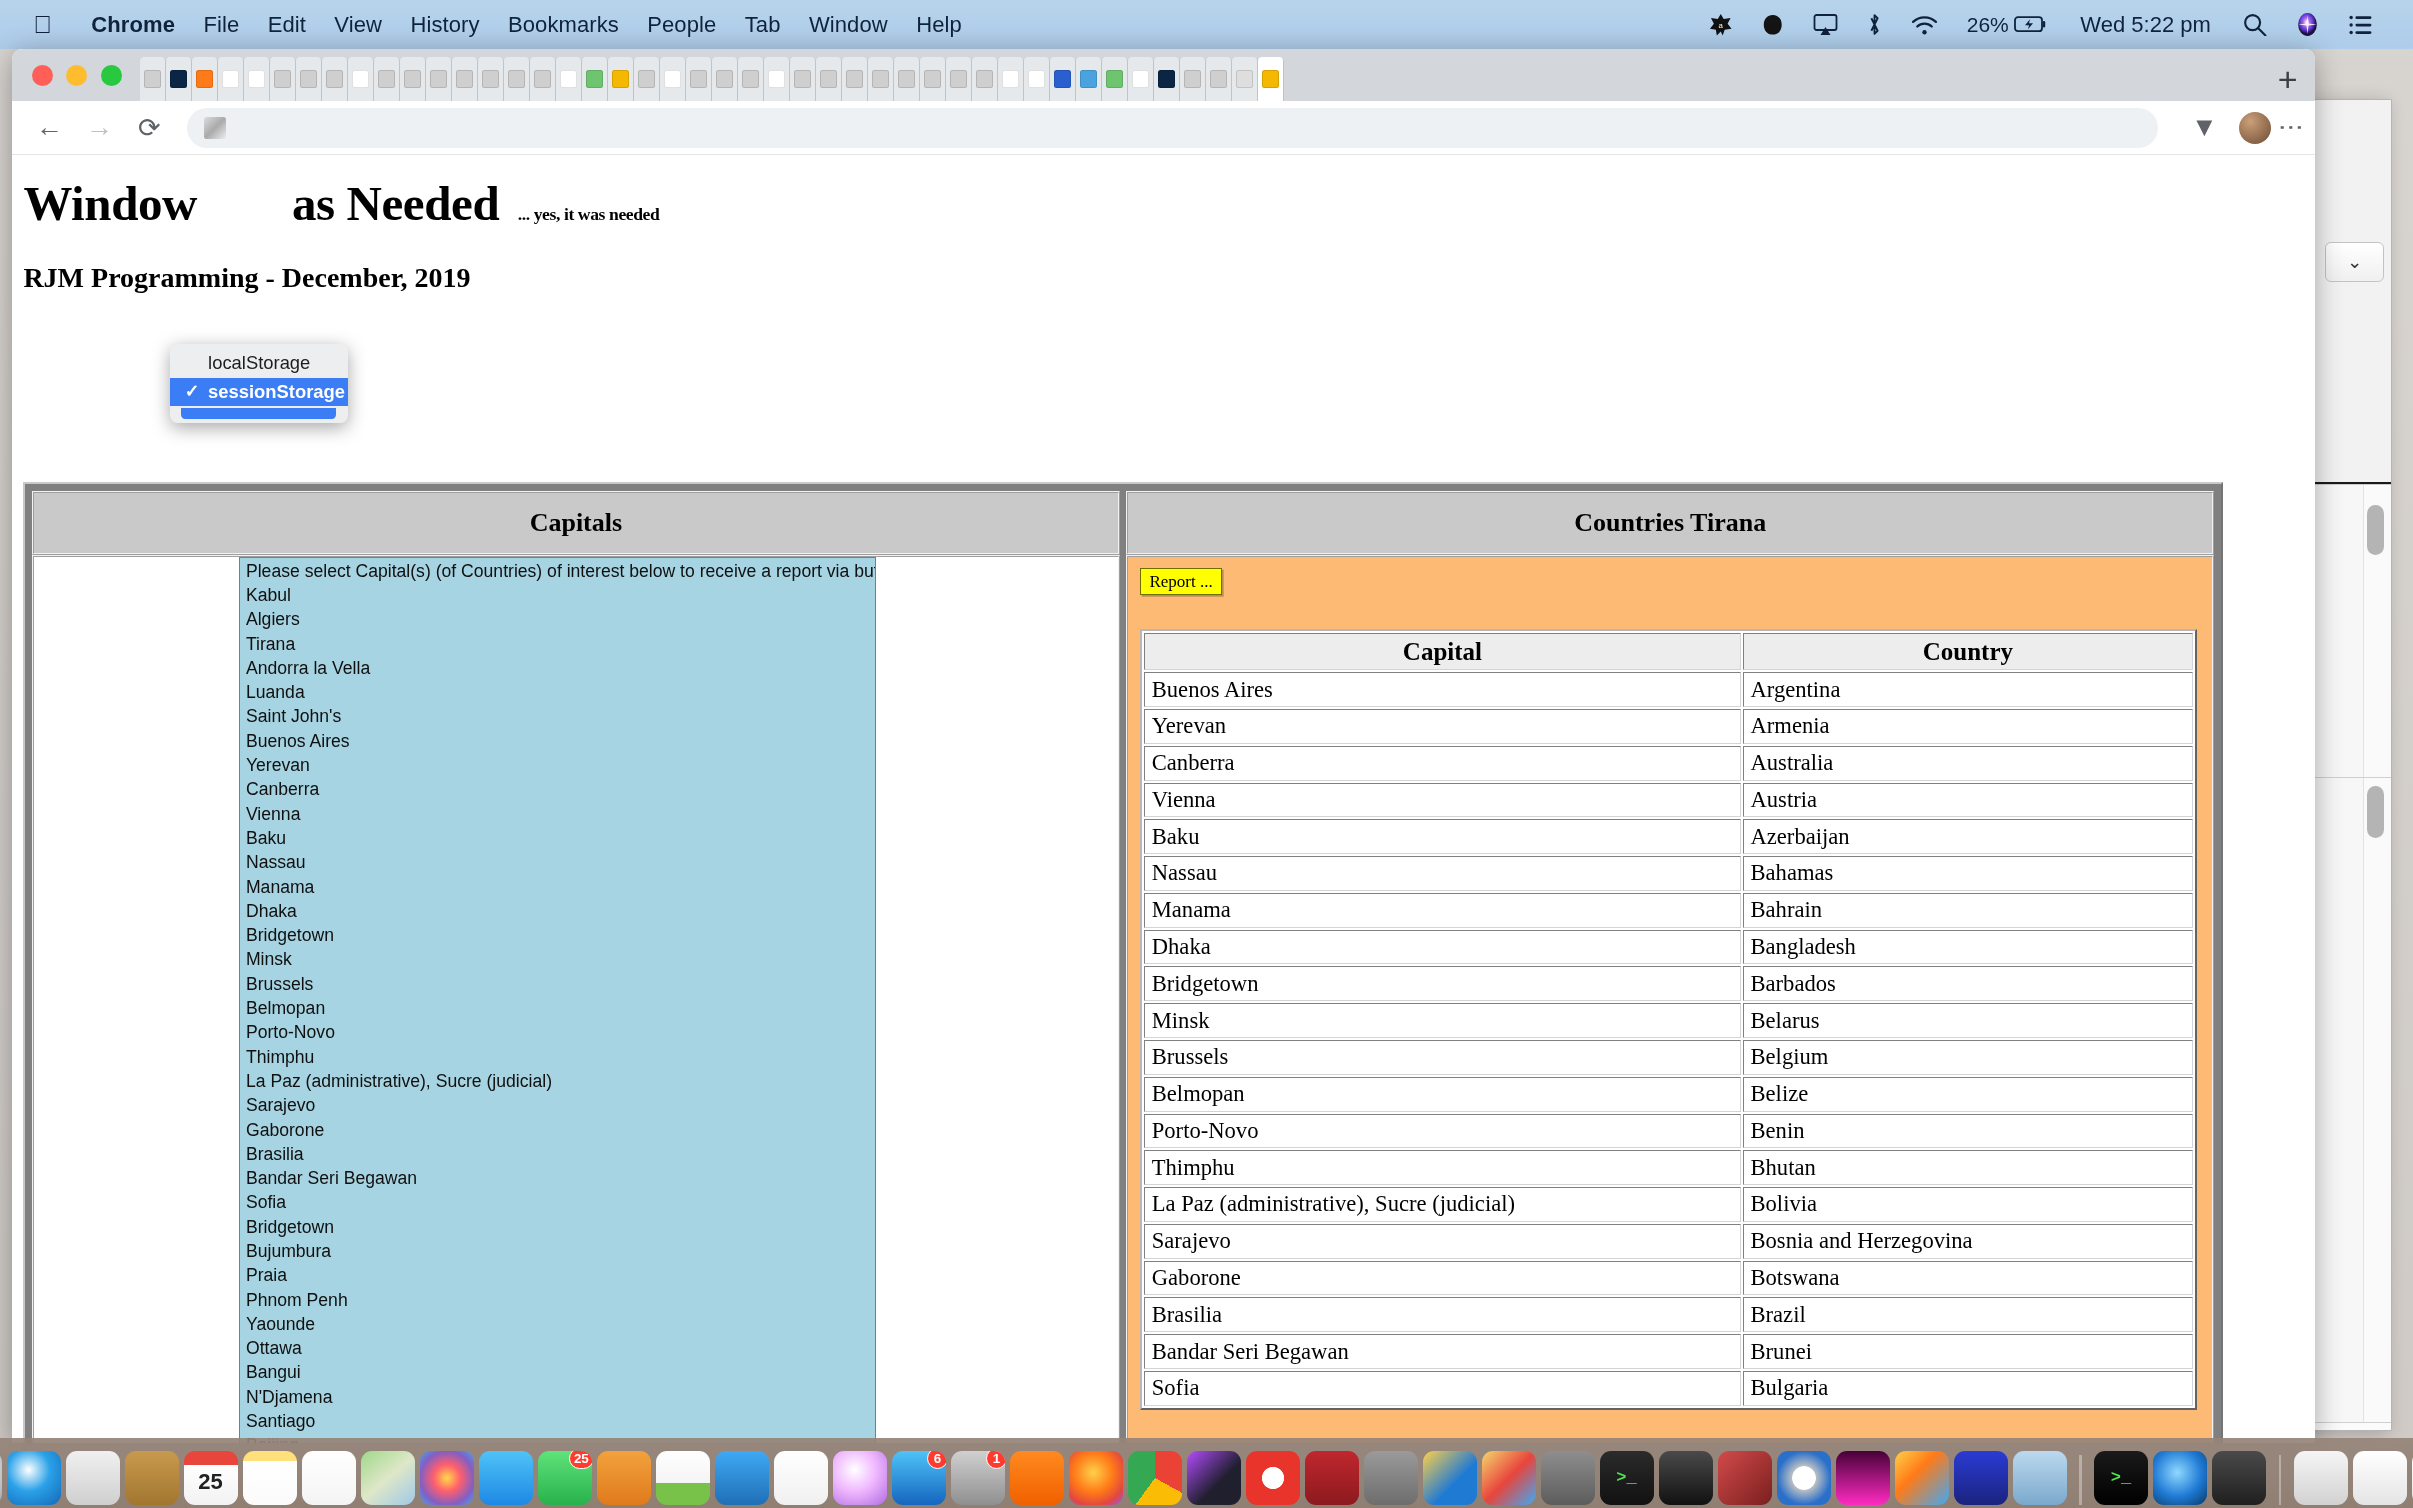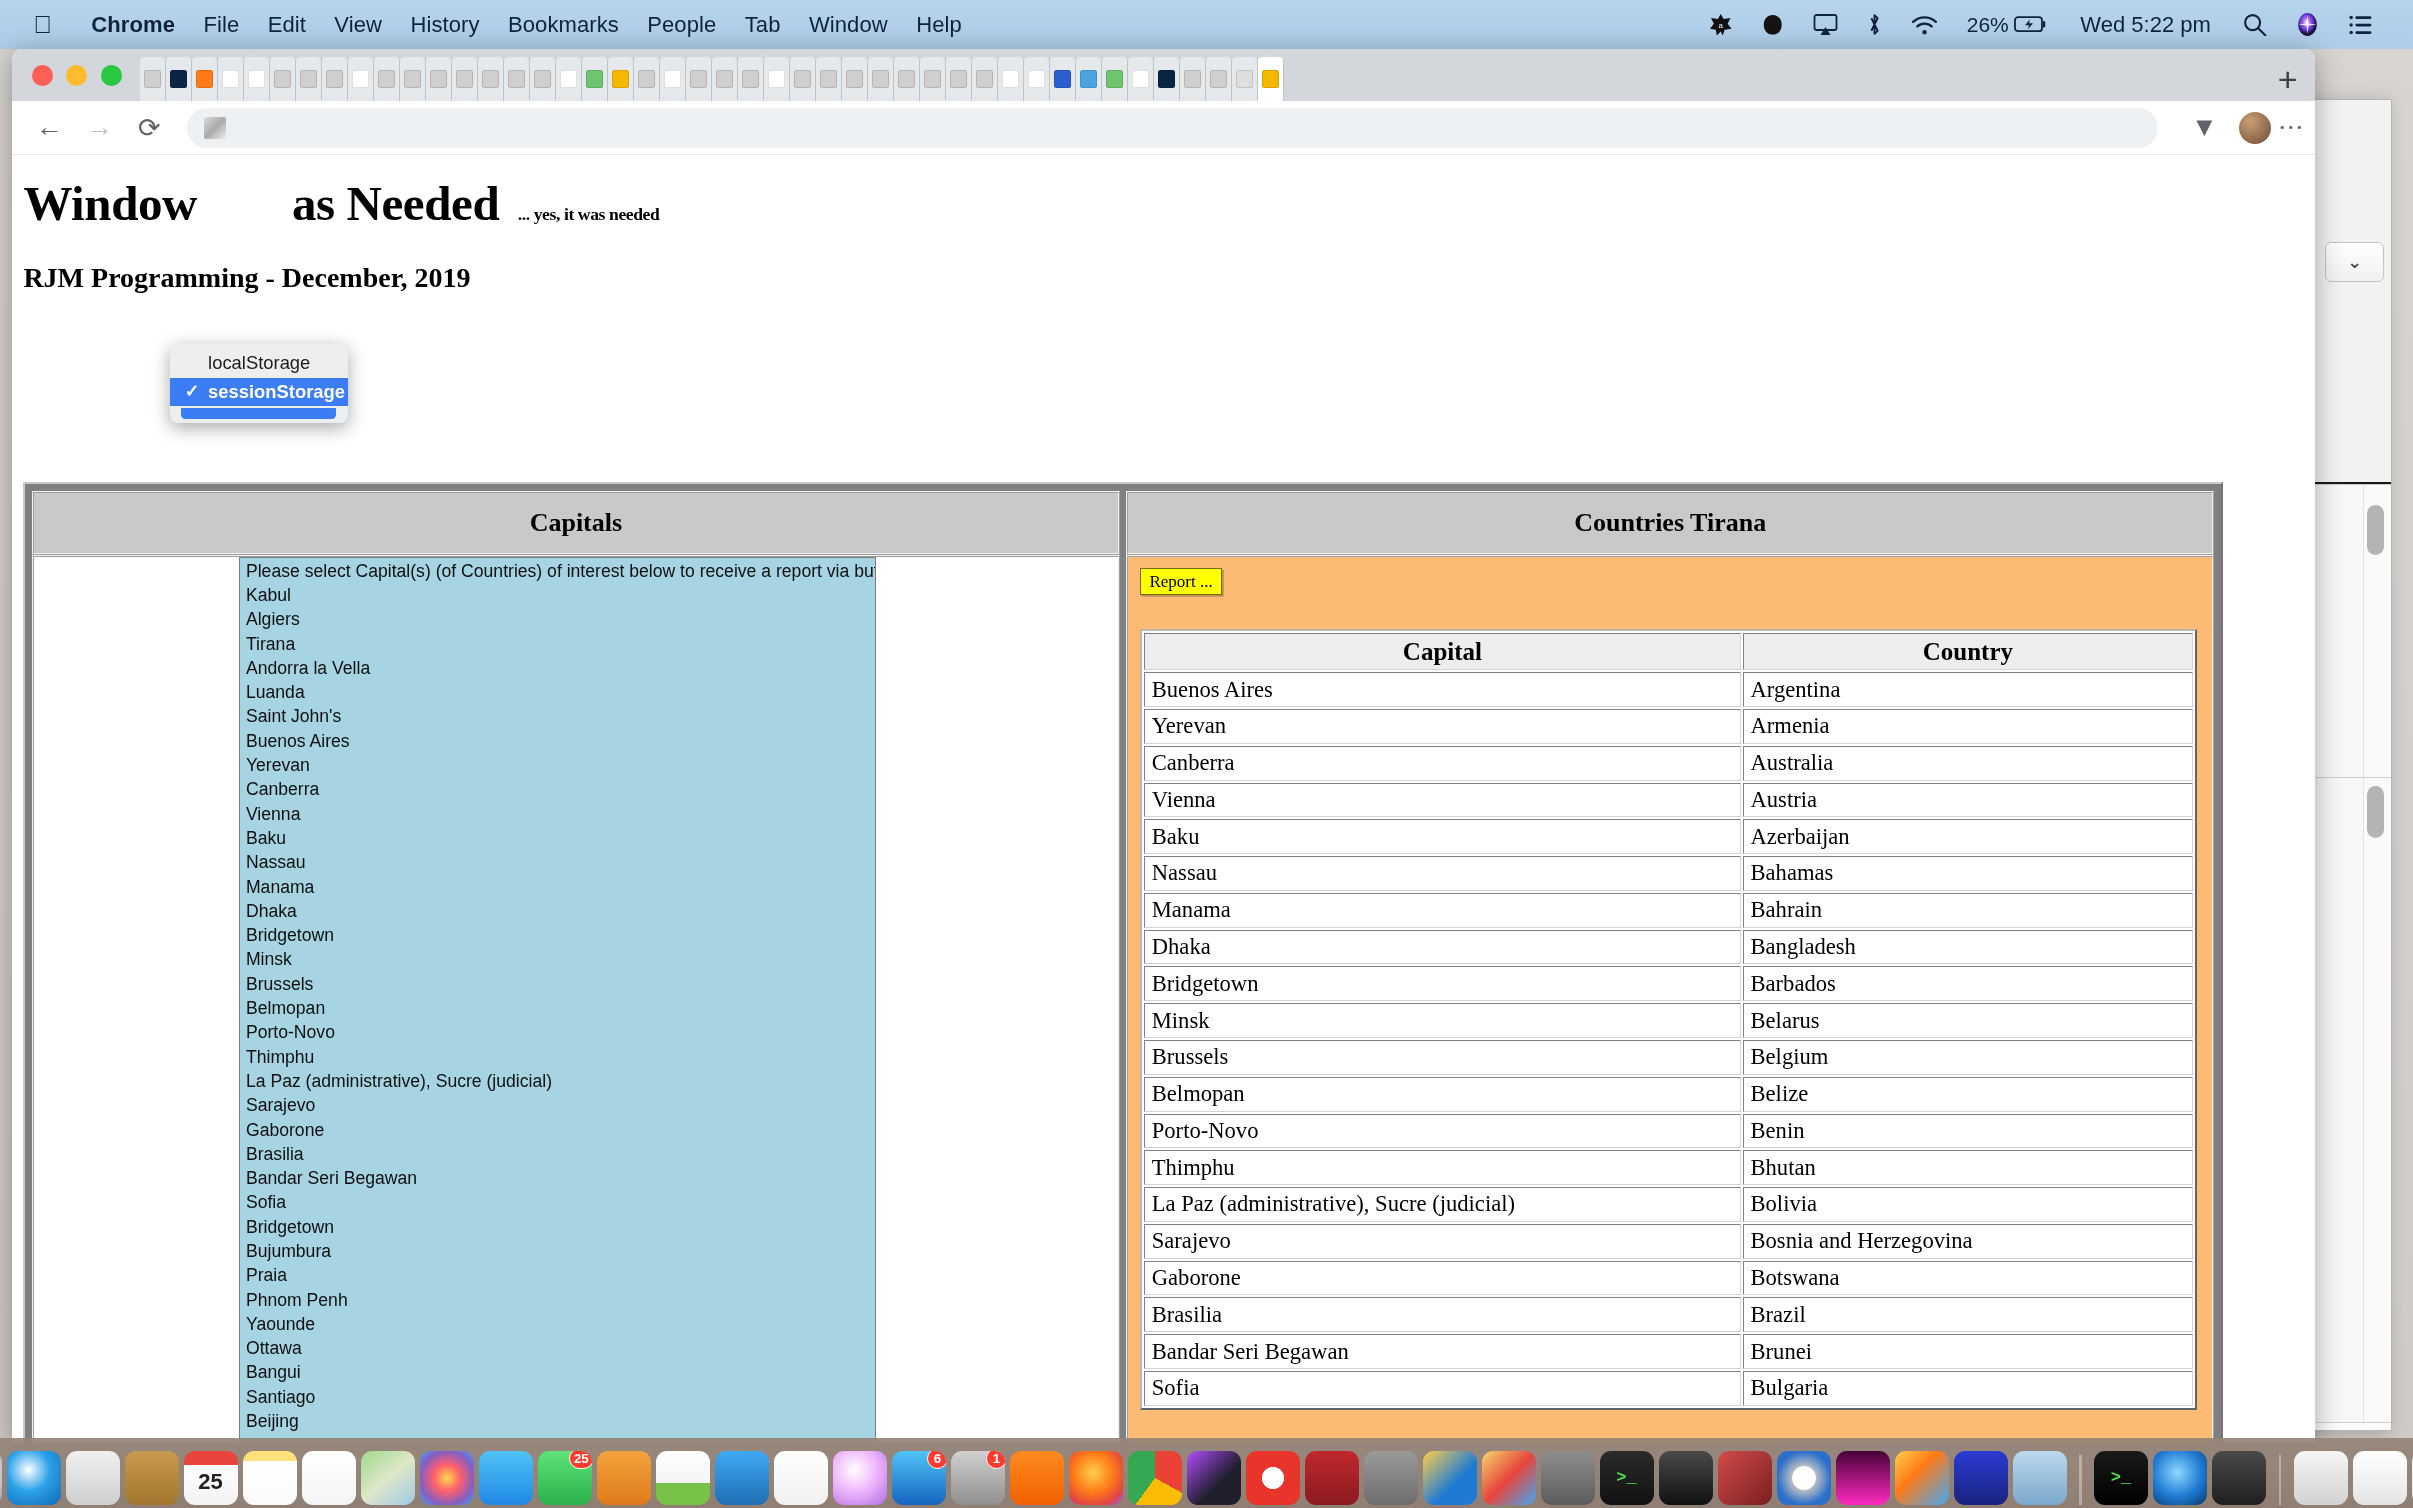--- a/index.html
+++ b/index.html
@@ -512,20 +512,21 @@
                 <div class="li">Brasilia</div>
                 <div class="li">Bandar Seri Begawan</div>
                 <div class="li">Sofia</div>
                 <div class="li">Bridgetown</div>
                 <div class="li">Bujumbura</div>
                 <div class="li">Praia</div>
                 <div class="li">Phnom Penh</div>
                 <div class="li">Yaounde</div>
                 <div class="li">Ottawa</div>
                 <div class="li">Bangui</div>
+                <div class="li">N'Djamena</div>
                 <div class="li">Santiago</div>
                 <div class="li">Beijing</div>
               </div>
           </div>
         </div>
 
         <div class="panel">
           <div class="panel-head">Countries Tirana</div>
           <div class="panel-body rep-body">
             <span class="rep-btn">Report ...</span>

